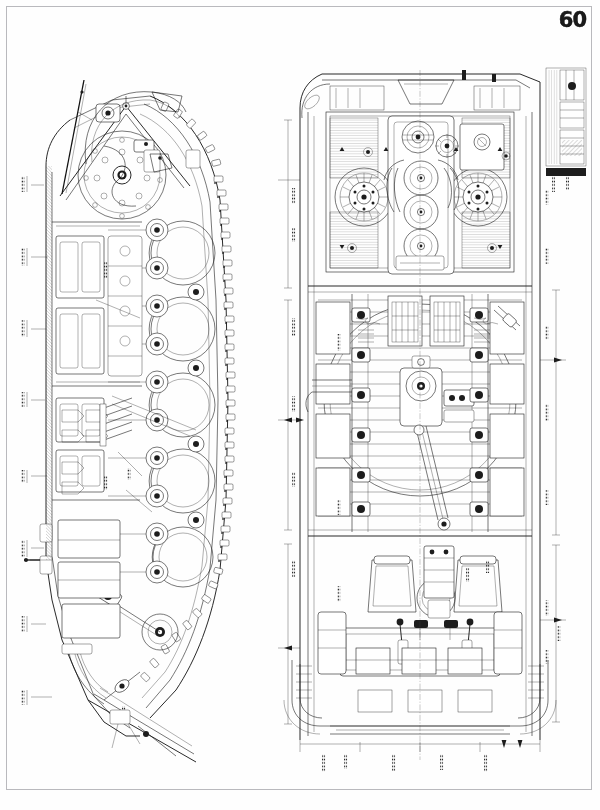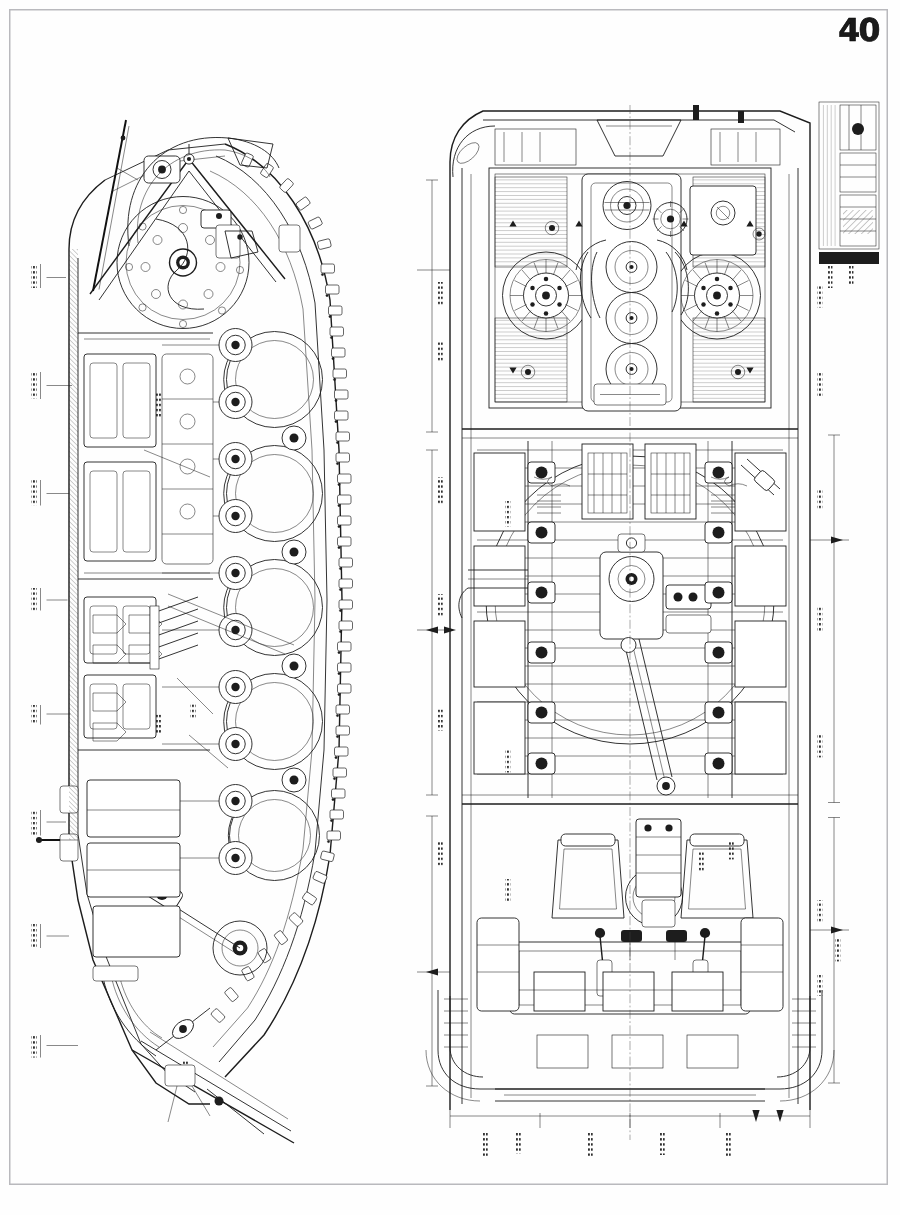--- a/index.html
+++ b/index.html
@@ -22,21 +22,21 @@
   .sheet{position:absolute;left:0;top:0;width:600px;height:810px;}
   svg{display:block;}
 </style>
 </head>
 <body>
 
 <div class="page">
 
   <div class="page-frame"></div>
 
-  <div class="page-number">40</div>
+  <div class="page-number">60</div>
 
   <svg class="sheet" viewBox="0 0 600 810" xmlns="http://www.w3.org/2000/svg">
 
     <defs>
       <style>
         .l{fill:none;stroke:#1d1d1d;stroke-width:0.6;}
         .lt{fill:none;stroke:#1d1d1d;stroke-width:0.35;}
         .lh{fill:none;stroke:#1d1d1d;stroke-width:0.95;}
         .lb{fill:none;stroke:#111;stroke-width:1.3;}
         .dsh{fill:none;stroke:#333;stroke-width:0.35;stroke-dasharray:2.5 1.6;}

